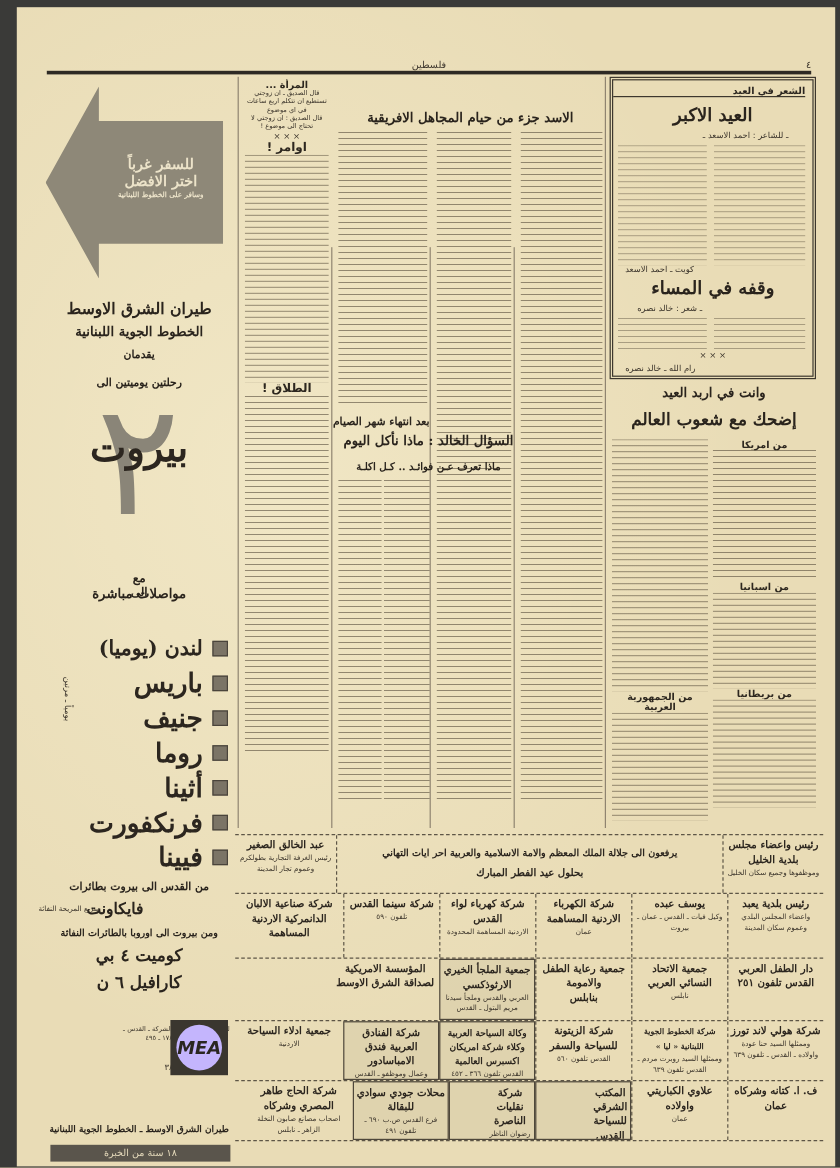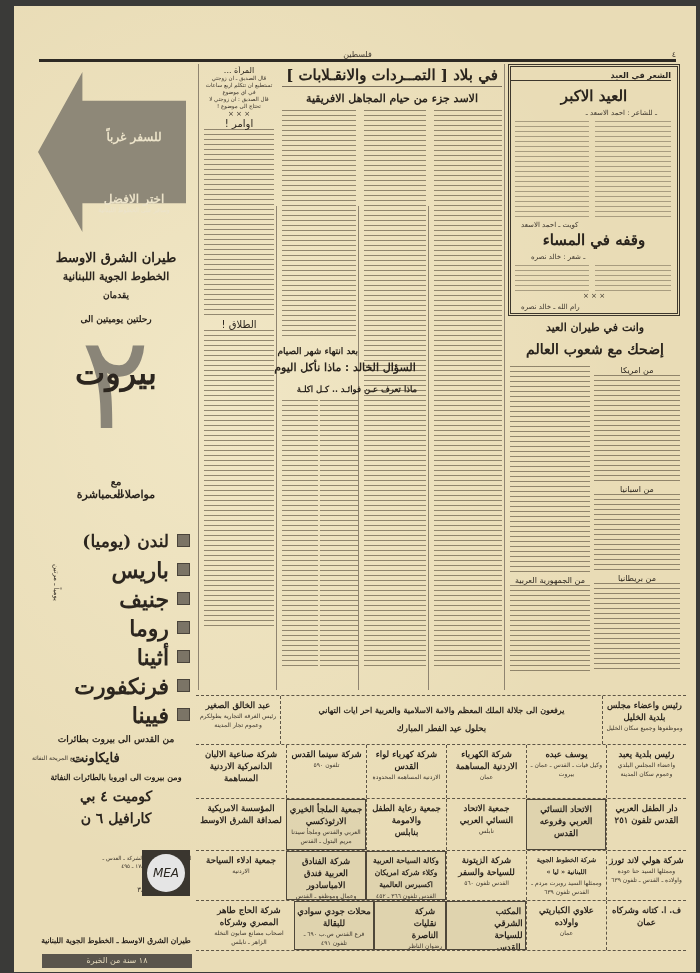--- a/index.html
+++ b/index.html
@@ -32,21 +32,21 @@
   }
   .text-lines.light {
     background-image: repeating-linear-gradient(to bottom, rgba(70,60,45,0.4) 0 1px, rgba(0,0,0,0) 1px 5px);
   }
   .block { position: absolute; overflow: hidden; }
   .hl {
     font-family: "DejaVu Serif", serif; font-weight: bold; text-align: center;
     color: #2a241d; white-space: nowrap;
   }
   .small { font-size: 7px; text-align: center; color: #3a332a; }
-  .subhead { font-size: 8px; font-weight: normal; text-align: center; color: #2d271f; }
+  .subhead { font-size: 8px; font-weight: bold; text-align: center; color: #2d271f; }
 
   
   .poetry-box { position: absolute; left: 494px; top: 58px; width: 172px; height: 252px; border: 3px double #3d372d; }
   .poetry-tag { position: absolute; right: 6px; top: 4px; font-size: 8px; font-weight: bold; border-bottom: 1px solid #3d372d; width: 160px; text-align: right; }
 
   
   .ad { position: absolute; left: 18px; top: 58px; width: 168px; height: 900px; }
   .arrow {
     position: absolute; left: 6px; top: 8px; width: 148px; height: 160px;
     background: #8e8878;
@@ -57,21 +57,21 @@
     position: absolute; left: 58px; top: 244px; width: 60px; height: 150px;
     font-family: "DejaVu Serif", serif; font-size: 130px; line-height: 150px; color: #8a8578; text-align: center;
   }
   .city-row { display: flex; flex-direction: row; align-items: center; justify-content: flex-start; height: 29px; text-align: center; }
   .city-icon { width: 13px; height: 13px; background: #7b7466; margin-left: 8px; border: 1px solid #4a443b; }
   .city-name { font-family: "DejaVu Serif", serif; font-size: 22px; font-weight: bold; color: #2c261f; }
   .mea-logo {
     position: absolute; left: 110px; top: 786px; width: 48px; height: 46px; background: #3a362f;
     display: flex; align-items: center; justify-content: center;
   }
-  .mea-circle { width: 38px; height: 38px; border-radius: 50%; background: #e5e5e5; display:flex; align-items:center; justify-content:center; font-size: 12px; font-weight: normal; font-style: italic; color: #2a2620; }
+  .mea-circle { width: 38px; height: 38px; border-radius: 50%; background: #c4b5fd; display:flex; align-items:center; justify-content:center; font-size: 15px; font-weight: bold; font-style: italic; color: #2a2620; }
   .footer-bar { position: absolute; left: 10px; top: 890px; width: 150px; height: 14px; background: #5a554c; color: #e7dcbd; font-size: 8px; text-align: center; line-height: 14px; }
 
   
   .grid { position: absolute; left: 182px; top: 689px; width: 490px; }
   .grid-row { display: flex; flex-direction: row; border-bottom: 1px dashed #5d5546; }
   .cell { border-left: 1px dashed #5d5546; padding: 3px 2px; text-align: center; overflow: hidden; }
   .cell:last-child { border-left: none; }
   .cell .t1 { font-family: "DejaVu Serif", serif; font-size: 8.5px; font-weight: bold; color: #2c261f; line-height: 12px; text-align: center; }
   .cell .t2 { font-size: 6px; color: #3c352b; line-height: 9px; }
   .boxed { border: 1px solid #4e473a; background: rgba(160,150,125,0.12); }
@@ -102,64 +102,63 @@
     <div class="block text-lines light" style="right:88px; top:54px; width:74px; height:100px;"></div>
     <div class="small" style="position:absolute; top:154px; left:10px;">كويت ـ احمد الاسعد</div>
     <div class="hl" style="position:absolute; top:164px; width:100%; font-size:15px;">وقفه في المساء</div>
     <div class="small" style="position:absolute; top:186px; left:20px;">ـ شعر : خالد نصره</div>
     <div class="block text-lines light" style="right:6px; top:198px; width:76px; height:26px;"></div>
     <div class="block text-lines light" style="right:88px; top:198px; width:74px; height:26px;"></div>
     <div class="small" style="position:absolute; top:225px; width:100%; text-align:center;">× × ×</div>
     <div class="small" style="position:absolute; top:236px; left:10px;">رام الله ـ خالد نصره</div>
   </div>
 
-  <div class="hl" style="position:absolute; left:496px; top:315px; width:170px; font-size:11px;">وانت في طيران العيد</div>
+  <div class="hl" style="position:absolute; left:496px; top:315px; width:170px; font-size:11px;">وانت في اربد العيد</div>
   <div class="hl" style="position:absolute; left:496px; top:335px; width:170px; font-size:14px;">إضحك مع شعوب العالم</div>
   <div class="block" style="left:580px; top:360px; width:86px; height:320px;">
     <div class="subhead">من امريكا</div>
     <div class="text-lines" style="height:110px;"></div>
     <div class="subhead">من اسبانيا</div>
     <div class="text-lines" style="height:80px;"></div>
     <div class="subhead">من بريطانيا</div>
     <div class="text-lines" style="height:90px;"></div>
   </div>
   <div class="block" style="left:496px; top:360px; width:80px; height:320px;">
     <div class="text-lines" style="height:210px;"></div>
     <div class="subhead">من الجمهورية العربية</div>
     <div class="text-lines" style="height:90px;"></div>
   </div>
 
-  <div class="hl" style="position:absolute; left:268px; top:60px; width:220px; font-size:15px; border-bottom:1px solid #7a705e; padding-bottom:2px;">في بلاد [ التمــردات والانقـلابات ]</div>
   <div class="hl" style="position:absolute; left:268px; top:86px; width:220px; font-size:11px;">الاسد جزء من حيام المجاهل الافريقية</div>
   <div class="block text-lines" style="left:420px; top:104px; width:68px; height:560px;"></div>
   <div class="block text-lines" style="left:350px; top:104px; width:62px; height:560px;"></div>
   <div class="block text-lines" style="left:268px; top:104px; width:74px; height:230px;"></div>
 
   <div class="hl" style="position:absolute; left:268px; top:340px; width:76px; font-size:9px;">بعد انتهاء شهر الصيام</div>
-  <div class="hl" style="position:absolute; left:256px; top:355px; width:150px; font-size:11px;">السؤال الخالد : ماذا نأكل اليوم</div>
+  <div class="hl" style="position:absolute; left:268px; top:355px; width:150px; font-size:11px;">السؤال الخالد : ماذا نأكل اليوم</div>
   <div class="hl" style="position:absolute; left:268px; top:378px; width:150px; font-size:8.5px;">ماذا تعرف عـن فوائـد .. كـل اكلـة</div>
   <div class="block text-lines" style="left:306px; top:394px; width:38px; height:270px;"></div>
   <div class="block text-lines" style="left:268px; top:394px; width:36px; height:270px;"></div>
 
   <div class="block" style="left:190px; top:60px; width:70px; height:600px;">
     <div class="subhead">المرأة ...</div>
     <div class="small" style="font-size:5.5px; line-height:7px;">قال الصديق ـ ان زوجتي تستطيع ان تتكلم اربع ساعات في اي موضوع</div>
     <div class="small" style="font-size:5.5px; line-height:7px;">قال الصديق : ان زوجتي لا تحتاج الى موضوع !</div>
     <div class="small" style="text-align:center;">× × ×</div>
     <div class="subhead" style="font-size:10px;">اوامر !</div>
     <div class="text-lines" style="height:190px;"></div>
     <div class="subhead" style="font-size:10px;">الطلاق !</div>
     <div class="text-lines" style="height:300px;"></div>
   </div>
 
   <div class="ad">
     <div class="arrow"></div>
     <div class="arrow-text">
       <div style="font-size:12px;">للسفر غرباً</div>
-      <div style="font-size:12px;margin-top:48px;">اختر الافضل</div>
+      <div style="font-size:12px;">اختر الافضل</div>
       <div style="font-size:6px;">وسافر على الخطوط اللبنانية</div>
     </div>
     <div class="hl" style="position:absolute; top:186px; width:100%; font-size:13px;">طيران الشرق الاوسط</div>
     <div class="hl" style="position:absolute; top:206px; width:100%; font-size:11px;">الخطوط الجوية اللبنانية</div>
     <div class="hl" style="position:absolute; top:226px; width:100%; font-size:9px;">يقدمان</div>
     <div class="big-two">٢</div>
     <div class="hl" style="position:absolute; top:250px; width:100%; font-size:9px;">رحلتين يوميتين الى</div>
     <div class="hl" style="position:absolute; top:290px; width:100%; font-size:32px; color:#2c261f;">بيروت</div>
     <div class="hl" style="position:absolute; top:412px; width:100%; font-size:10px;">مع</div>
     <div class="hl" style="position:absolute; top:424px; width:100%; font-size:11px;">مواصلات مباشرة</div>
@@ -253,24 +252,20 @@
           <div class="t1">شركة صناعية الالبان الدانمركية الاردنية المساهمة</div>
           <div class="t2"></div>
         </div>
     </div>
 
     <div class="grid-row" style="height:52px;">
       <div class="cell" style="width:80px;">
           <div class="t1">دار الطفل العربي</div>
           <div class="t1">القدس تلفون ٢٥١</div>
         </div>
-      <div class="cell boxed" style="width:80px;">
-          <div class="t1">الاتحاد النسائي العربي وفروعه</div>
-          <div class="t1">القدس</div>
-        </div>
       <div class="cell" style="width:80px;">
           <div class="t1">جمعية الاتحاد النسائي العربي</div>
           <div class="t2">نابلس</div>
         </div>
       <div class="cell" style="width:80px;">
           <div class="t1">جمعية رعاية الطفل والامومة</div>
           <div class="t1">بنابلس</div>
         </div>
       <div class="cell boxed" style="width:80px;">
           <div class="t1">جمعية الملجأ الخيري الارثوذكسي</div>

